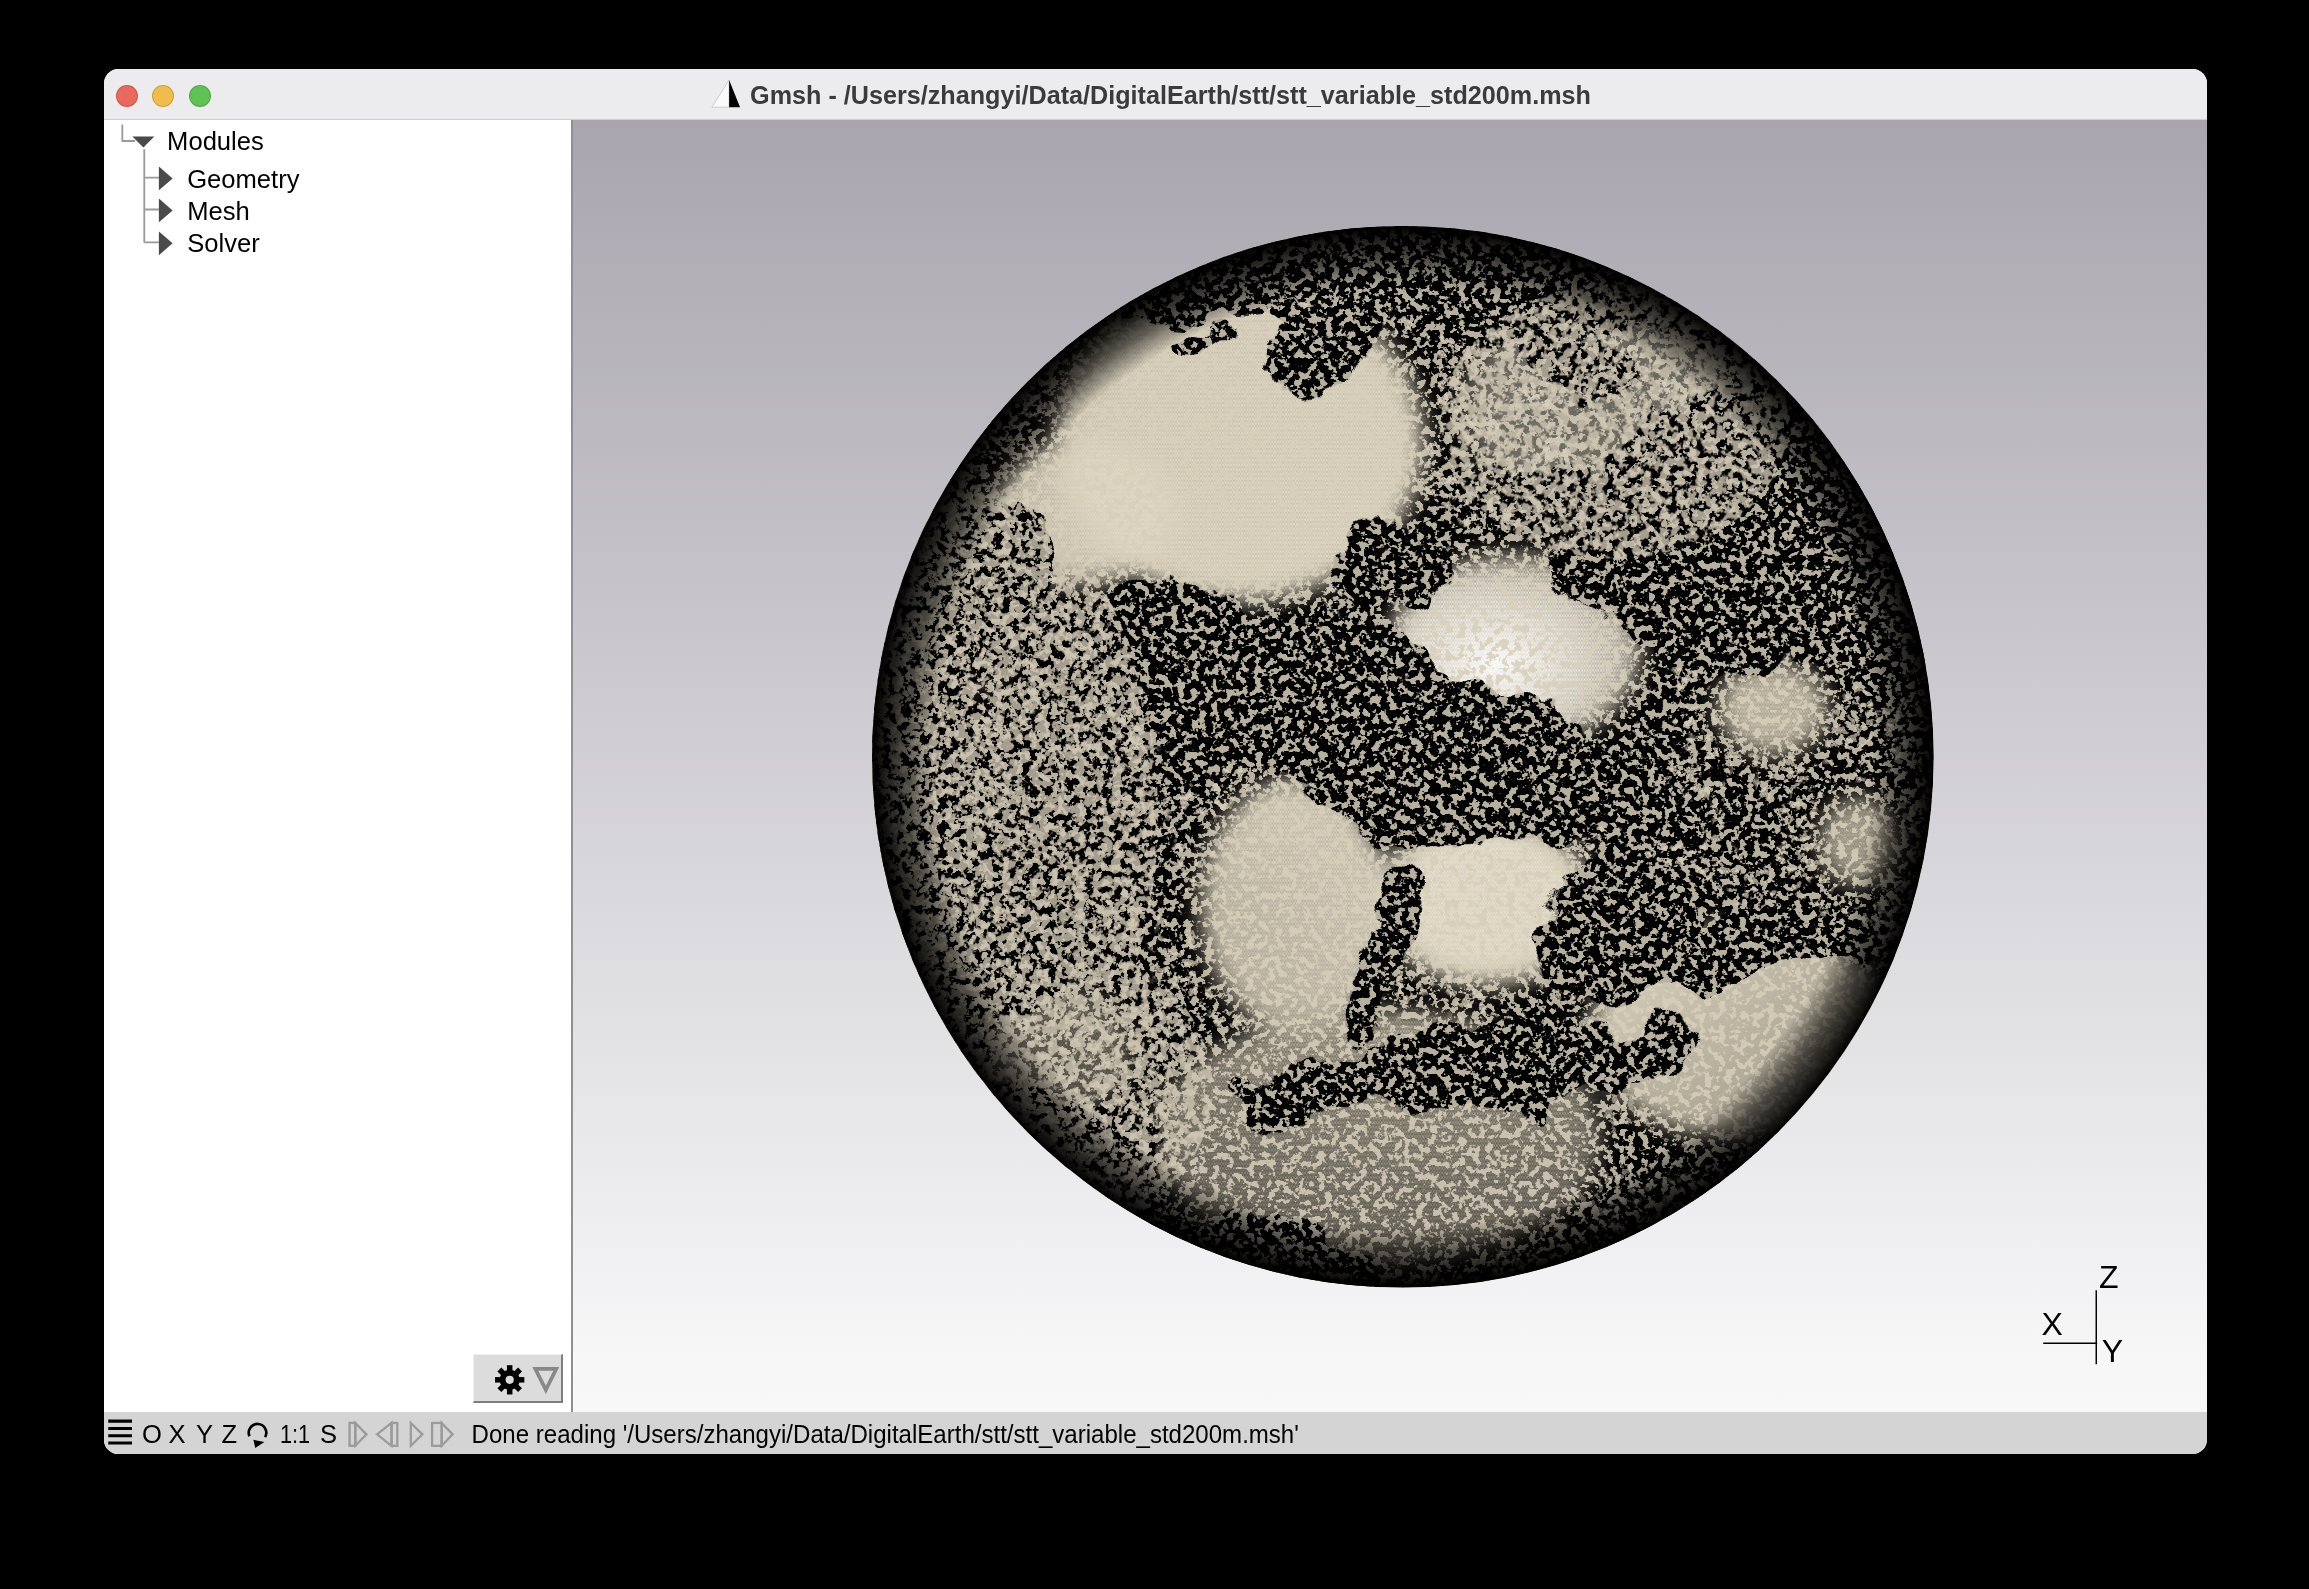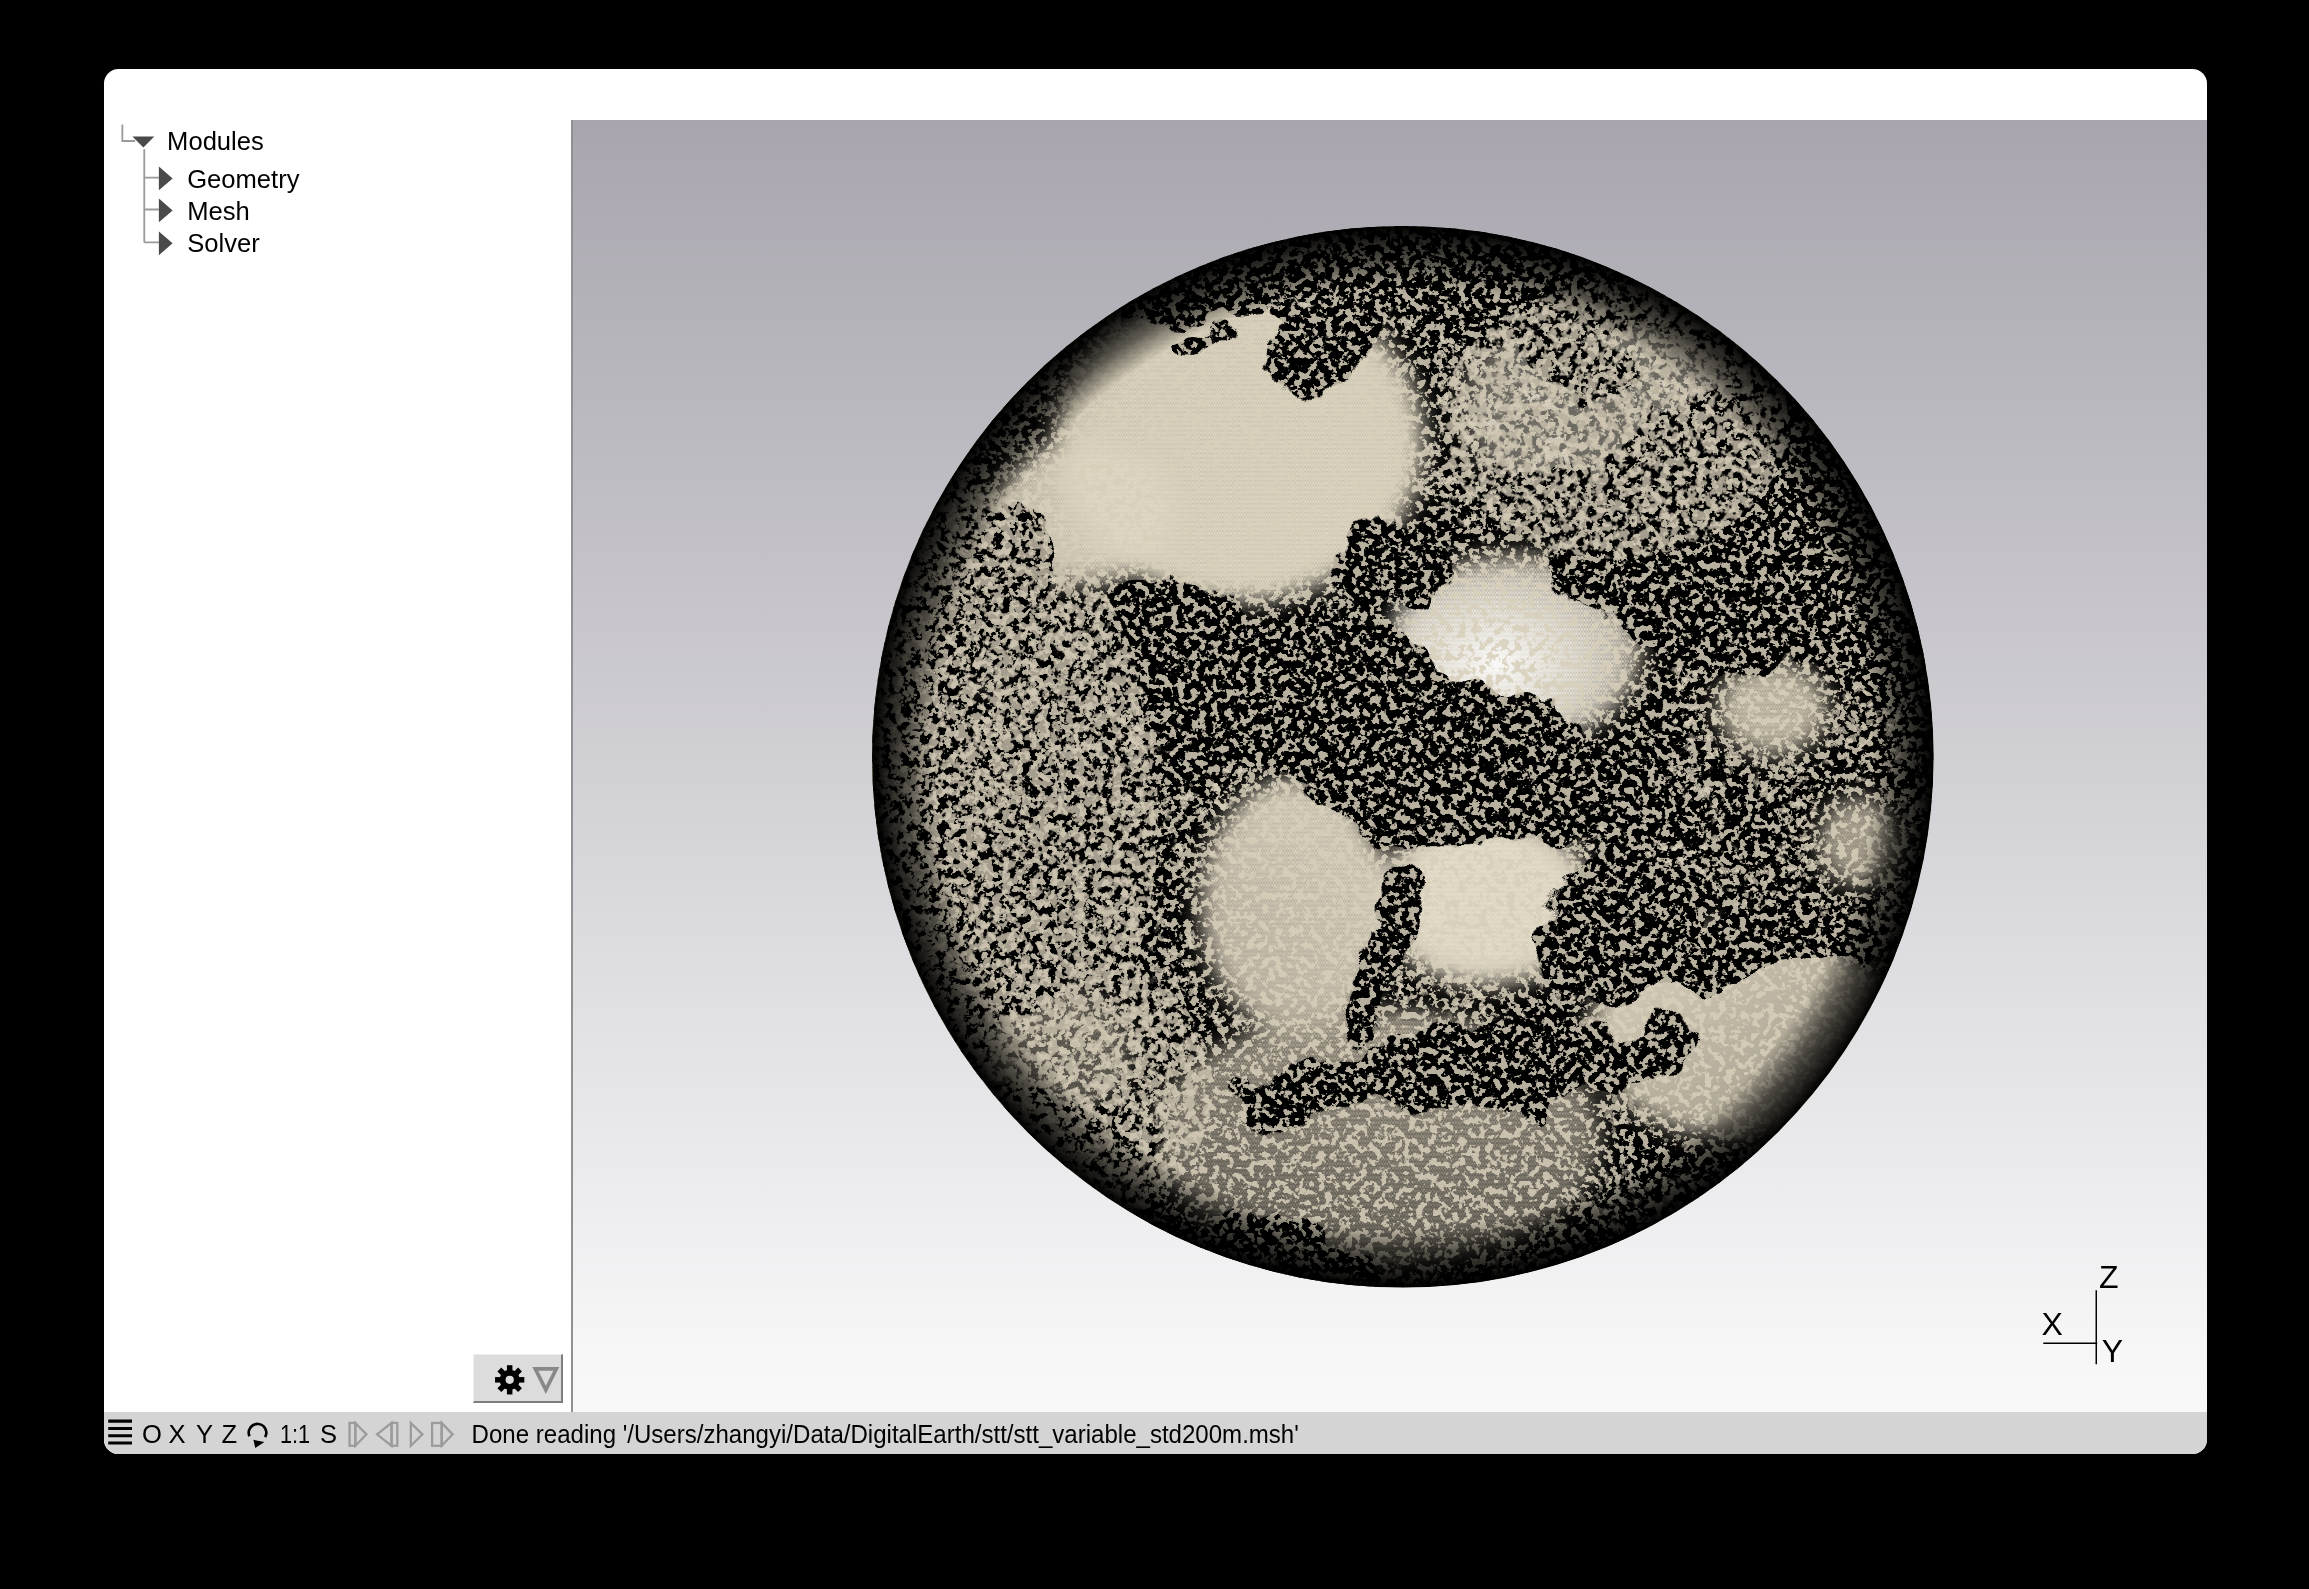--- a/index.html
+++ b/index.html
@@ -14,20 +14,30 @@
   #title{position:absolute;left:0;top:0;width:100%;height:50px;}
   #sidebar{position:absolute;left:0;top:51px;width:467px;height:1540px;background:#fff;}
   #sep{position:absolute;left:467px;top:51px;width:1.8px;height:1292px;background:#909090;}
   #viewport{position:absolute;left:469px;top:51px;width:1635px;height:1292px;background:linear-gradient(180deg,#a8a5ae 0%,#f7f7f8 96%,#f8f8f9 100%);}
   #statusbar{position:absolute;left:0;top:1343px;width:100%;height:42px;background:#d4d4d4;}
   #gearbtn{position:absolute;left:369px;top:1234px;width:90px;height:49px;background:#dcdcdc;border-right:2.7px solid #7e7e7e;border-bottom:2.7px solid #7e7e7e;border-top:0.9px solid #efefef;border-left:0.9px solid #efefef;}
 </style>
 </head>
 <body>
 <div id="win">
+  <div id="titlebar">
+    <div class="tl" id="tl-r"></div>
+      <div class="tl" id="tl-y"></div>
+      <div class="tl" id="tl-g"></div>
+    <div id="title"><svg width="2103" height="50" viewBox="0 0 2302 55">
+          <polygon points="682,12 682,42 663,42" fill="#fafafa" stroke="#c9c9c9" stroke-width="1"></polygon>
+          <polygon points="682,12 682,42 694,42" fill="#000"></polygon>
+          <text x="705" y="38" font-size="29" font-weight="bold" fill="#3b3b3d" textLength="925" lengthAdjust="spacingAndGlyphs">Gmsh - /Users/zhangyi/Data/DigitalEarth/stt/stt_variable_std200m.msh</text>
+        </svg></div>
+  </div>
   <div id="sidebar">
     <svg width="467" height="1290" viewBox="0 0 511 1412">
       <g stroke="#9a9a9a" stroke-width="2" fill="none">
         <polyline points="20,5 20,23 34,23"></polyline>
         <polyline points="44,32 44,134"></polyline>
         <polyline points="44,63 60,63"></polyline>
         <polyline points="44,98 60,98"></polyline>
         <polyline points="44,134 60,134"></polyline>
       </g>
       <g fill="#4a4a4a">

